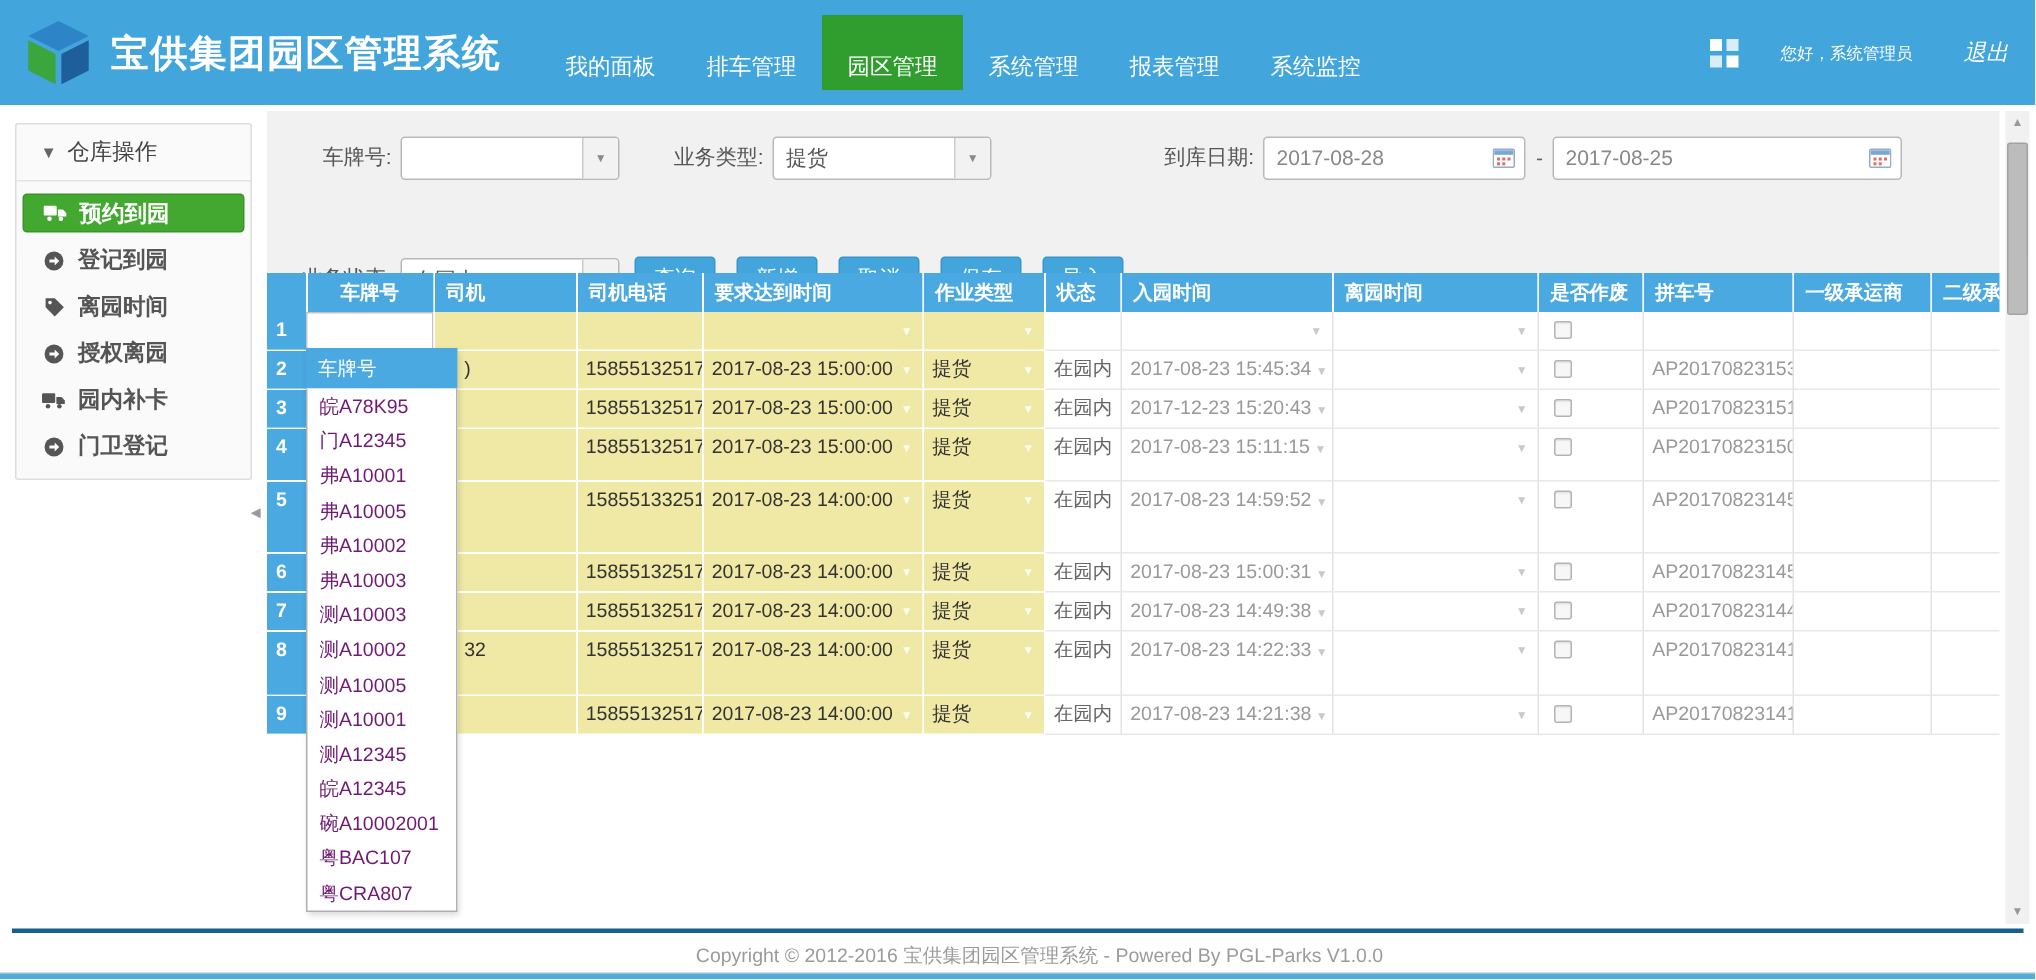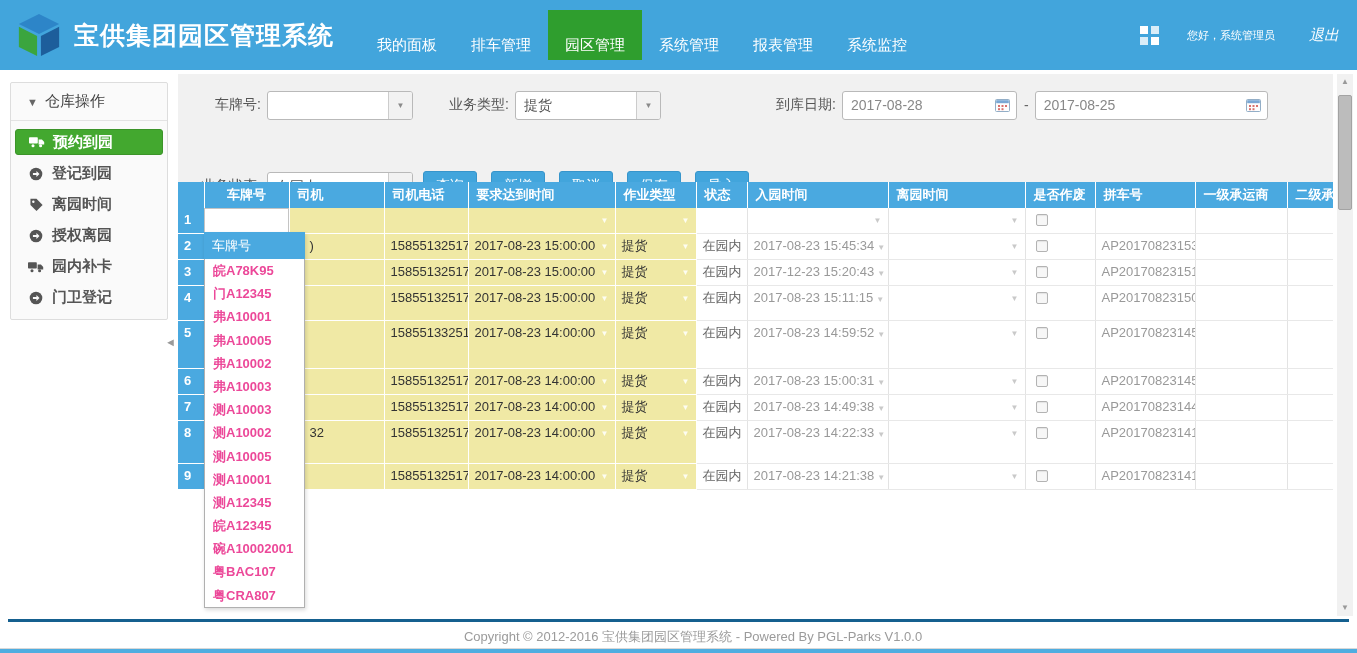--- a/index.html
+++ b/index.html
@@ -69,21 +69,21 @@
   .arr { float:right; font-size:8px; line-height:8px; margin-top:8px; }
   .arr.wt { color:#fdfdf2; }
   .arr.gy { color:#c9c9c9; }
   .arr-in { font-size:8px; color:#c9c9c9; margin-left:3px; }
   .cb { display:inline-block; width:12px; height:12px; border:1px solid #b3b3b3; border-radius:2px; background:#f7f7f7; margin:5px 0 0 4px; box-shadow:inset 0 1px 1px rgba(0,0,0,.08); cursor:pointer; }
 
   
   .plate-dropdown { position:absolute; left:204px; top:162px; width:101px; z-index:5; box-shadow:1px 2px 4px rgba(0,0,0,.15); }
   .pd-header { height:27px; line-height:27px; background:#4aa9e0; color:#fff; font-size:13px; padding-left:8px; }
   .pd-list { list-style:none; background:#fff; border:1px solid #b0b0b0; border-top:none; }
-  .pd-list li { height:23.2px; line-height:23.2px; padding-left:8px; font-size:13px; color:#ec4899; cursor:pointer; white-space:nowrap; overflow:hidden;font-weight:bold; }
+  .pd-list li { height:23.2px; line-height:23.2px; padding-left:8px; font-size:13px; color:#701a75; cursor:pointer; white-space:nowrap; overflow:hidden; }
 
   
   .vscroll { position:absolute; left:1337px; top:4px; width:16px; height:542px; background:#f1f1f1; }
   .vs-up, .vs-down { position:absolute; left:0; width:16px; height:16px; text-align:center; color:#999; font-size:8px; line-height:16px; cursor:pointer; }
   .vs-up { top:0; } .vs-down { bottom:0; }
   .vs-thumb { position:absolute; left:1px; top:21px; width:14px; height:115px; background:#bcbcbc; border:1px solid #a3a3a3; border-radius:2px; cursor:pointer; }
 
   
   .footer { position:absolute; bottom:0; left:0; width:100%; height:34px; background:#fff; }
   .f-line { position:absolute; top:0; left:8px; right:8px; height:3px; background:#15608f; }

